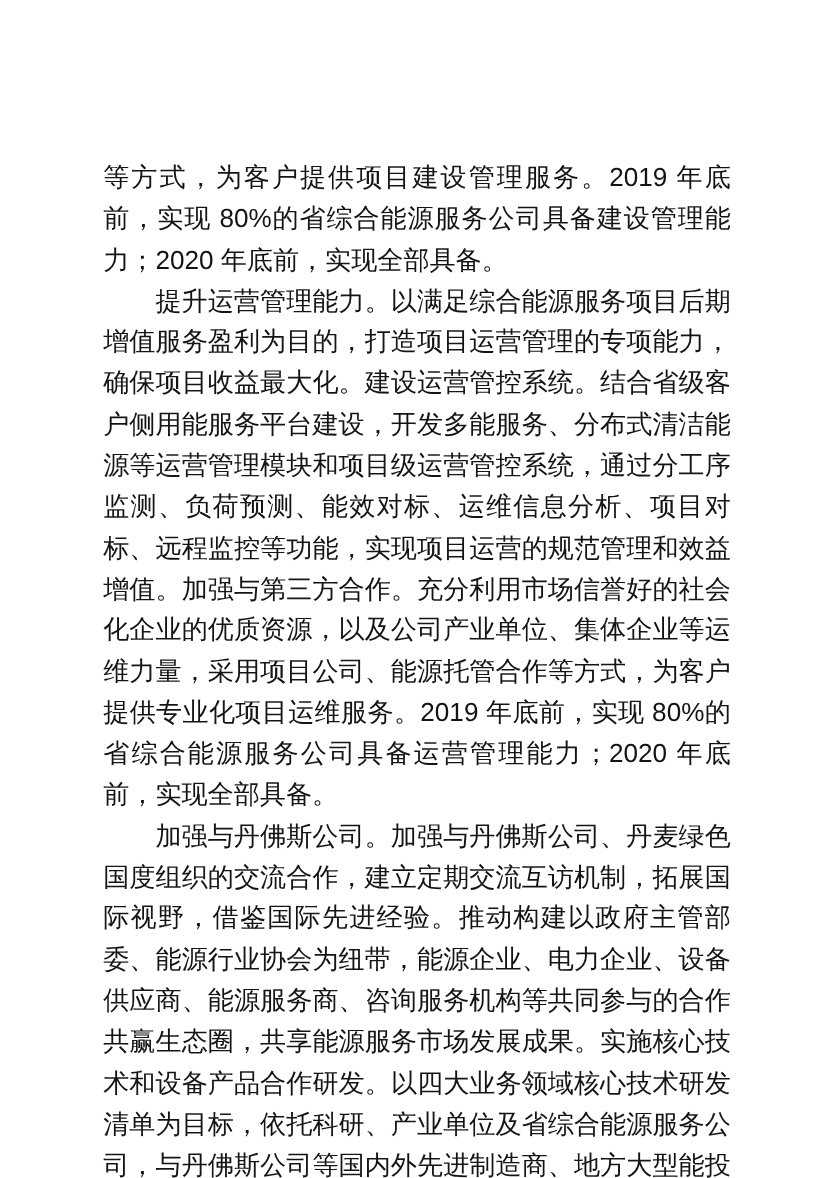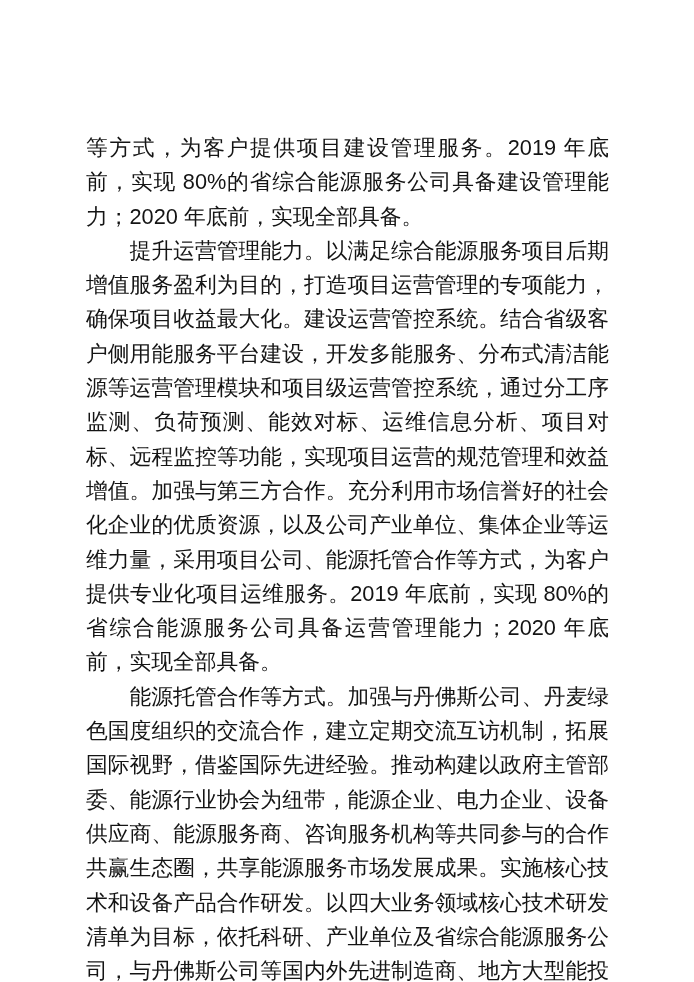--- a/index.html
+++ b/index.html
@@ -41,15 +41,15 @@
     font-weight: normal;
   }
 </style>
 </head>
 <body>
 
 <div class="page">
   <div class="text-block">
       <p class="para"><span class="run">等方式，为客户提供项目建设管理服务。2019 年底前，实现 80%的省综合能源服务公司具备建设管理能力；2020 年底前，实现全部具备。</span></p>
       <p class="para indent"><span class="run bold">提升运营管理能力。</span><span class="run">以满足综合能源服务项目后期增值服务盈利为目的，打造项目运营管理的专项能力，确保项目收益最大化。</span><span class="run bold">建设运营管控系统。</span><span class="run">结合省级客户侧用能服务平台建设，开发多能服务、分布式清洁能源等运营管理模块和项目级运营管控系统，通过分工序监测、负荷预测、能效对标、运维信息分析、项目对标、远程监控等功能，实现项目运营的规范管理和效益增值。</span><span class="run bold">加强与第三方合作。</span><span class="run">充分利用市场信誉好的社会化企业的优质资源，以及公司产业单位、集体企业等运维力量，采用项目公司、能源托管合作等方式，为客户提供专业化项目运维服务。2019 年底前，实现 80%的省综合能源服务公司具备运营管理能力；2020 年底前，实现全部具备。</span></p>
-      <p class="para indent"><span class="run bold">能源托管合作等方式。</span><span class="run">加强与丹佛斯公司、丹麦绿色国度组织的交流合作，建立定期交流互访机制，拓展国际视野，借鉴国际先进经验。推动构建以政府主管部委、能源行业协会为纽带，能源企业、电力企业、设备供应商、能源服务商、咨询服务机构等共同参与的合作共赢生态圈，共享能源服务市场发展成果。</span><span class="run bold">实施核心技术和设备产品合作研发。</span><span class="run">以四大业务领域核心技术研发清单为目标，依托科研、产业单位及省综合能源服务公司，与丹佛斯公司等国内外先进制造商、地方大型能投企</span></p>
+      <p class="para indent"><span class="run bold">加强与丹佛斯公司。</span><span class="run">加强与丹佛斯公司、丹麦绿色国度组织的交流合作，建立定期交流互访机制，拓展国际视野，借鉴国际先进经验。推动构建以政府主管部委、能源行业协会为纽带，能源企业、电力企业、设备供应商、能源服务商、咨询服务机构等共同参与的合作共赢生态圈，共享能源服务市场发展成果。</span><span class="run bold">实施核心技术和设备产品合作研发。</span><span class="run">以四大业务领域核心技术研发清单为目标，依托科研、产业单位及省综合能源服务公司，与丹佛斯公司等国内外先进制造商、地方大型能投企</span></p>
     </div>
 </div>
 
 </body></html>

